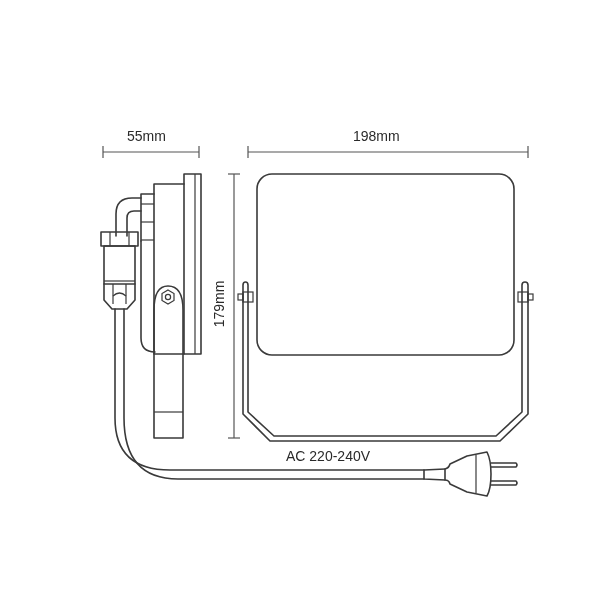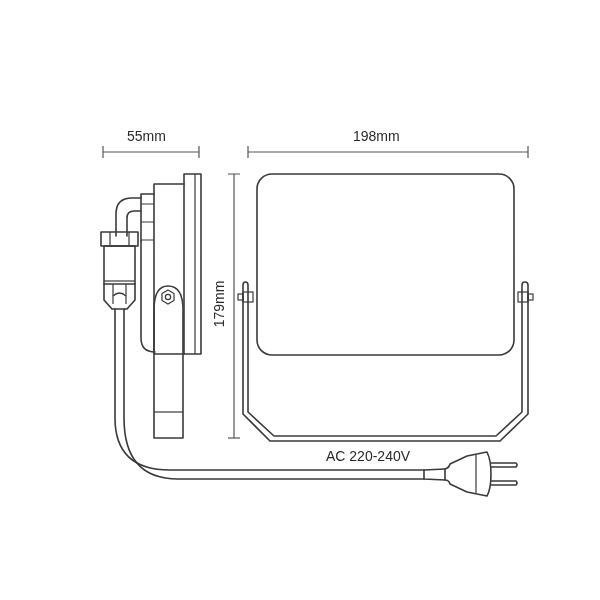--- a/index.html
+++ b/index.html
@@ -2,21 +2,20 @@
 <html><head>
   <meta charset="utf-8">
   <style>
     html, body { margin: 0; padding: 0; background: #ffffff; }
     #canvas {
       position: relative;
       width: 600px;
       height: 600px;
       background: #ffffff;
       overflow: hidden;
-      border-radius: 24px;
     }
     svg { position: absolute; left: 0; top: 0; }
     .ln { fill: none; stroke: #3a3a3a; stroke-width: 1.6; stroke-linejoin: round; stroke-linecap: round; }
     .ln-thin { fill: none; stroke: #3a3a3a; stroke-width: 1.2; }
     .dim { fill: none; stroke: #555555; stroke-width: 1.2; }
     .lbl {
       position: absolute;
       font-family: "Liberation Sans", sans-serif;
       font-size: 14px;
       color: #2a2a2a;
@@ -117,15 +116,15 @@
       <rect class="ln-thin" x="528" y="294" width="5" height="6"></rect>
     </g>
   </svg>
 
   <span class="lbl" style="left:127px; top:128px;">55mm</span>
 
   <span class="lbl" style="left:353px; top:128px;">198mm</span>
 
   <span class="lbl-vert" style="left:196px; top:296px;">179mm</span>
 
-  <span class="lbl" style="left:286px; top:448px;margin-left:40px;">AC 220-240V</span>
+  <span class="lbl" style="left:286px; top:448px;">AC 220-240V</span>
 
 </div>
 
 </body></html>

